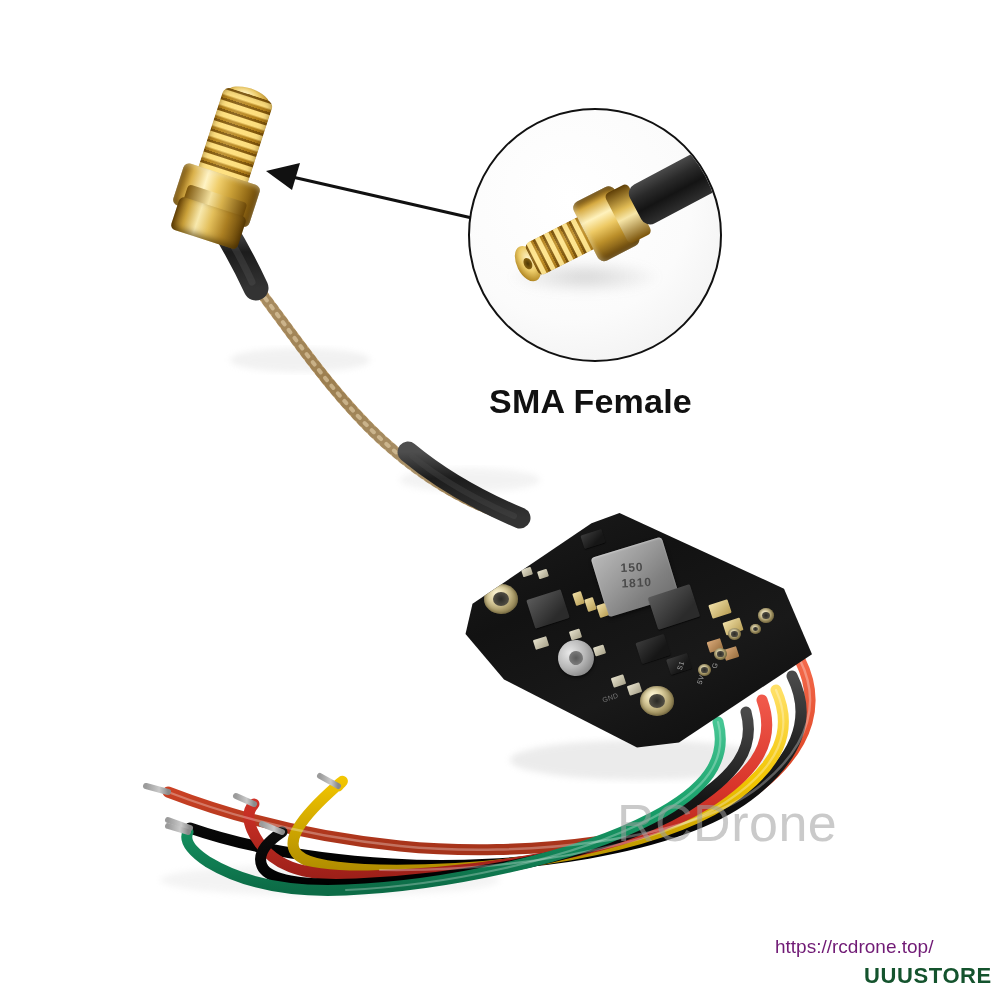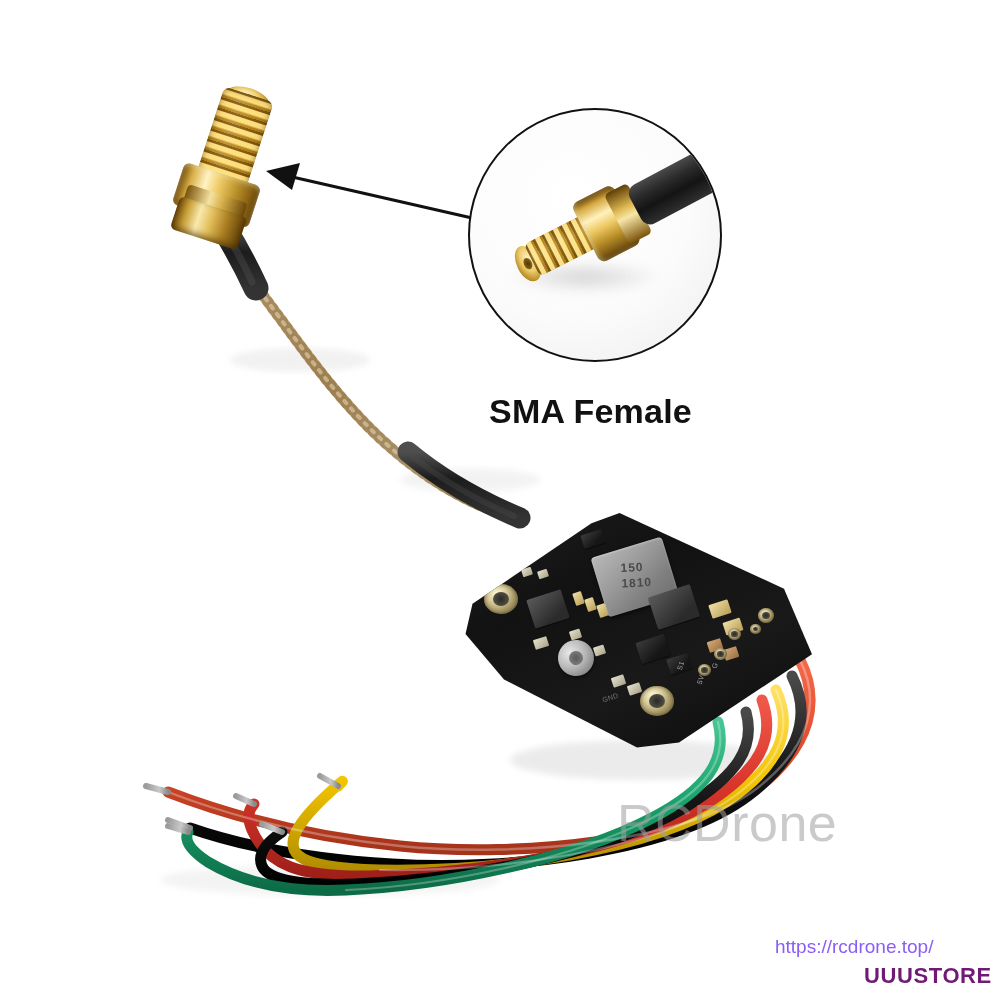--- a/index.html
+++ b/index.html
@@ -66,21 +66,21 @@
      background:linear-gradient(180deg,#5e3e06,#e0bb55 38%,#f7e6a8 55%,#7a5309);}
   .co-shrink{position:absolute;left:126px;top:26px;width:96px;height:44px;border-radius:10px;
      background:linear-gradient(180deg,#4a4a4a 0%,#2a2a2a 30%,#141414 60%,#303030 100%);
      transform:rotate(-1deg);}
   .co-shrink:after{content:"";position:absolute;right:-34px;top:11px;width:44px;height:15px;border-radius:4px;
      background:linear-gradient(180deg,#c8a678,#8a6a3d 60%,#5a451f);}
   .co-shadow{position:absolute;left:40px;top:150px;width:150px;height:34px;border-radius:50%;
      background:radial-gradient(ellipse,rgba(120,120,120,.28),rgba(255,255,255,0) 72%);filter:blur(5px);}
 
   
-  .sma-label{position:absolute;left:489px;top:392px;font-size:34px;font-weight:bold;color:#111;
+  .sma-label{position:absolute;left:489px;top:382px;font-size:34px;font-weight:bold;color:#111;
      letter-spacing:.2px;white-space:nowrap;}
 
   
   .board{position:absolute;left:462px;top:498px;width:350px;height:252px;}
   .board-body{position:absolute;left:0;top:0;width:350px;height:252px;
      background:linear-gradient(155deg,#1e1e1e 0%,#121212 35%,#191919 65%,#0b0b0b 100%);
      clip-path:polygon(3% 42%, 37% 10%, 45% 6%, 92% 36%, 100% 62%, 62% 97%, 50% 99%, 12% 72%, 1% 54%);
      box-shadow:0 10px 22px rgba(0,0,0,.28);}
   .board-edge{position:absolute;left:0;top:0;width:350px;height:252px;
      background:linear-gradient(155deg,#6b6046,#3a3526 60%,#1a180f);
@@ -113,23 +113,23 @@
   .u-fl{position:absolute;left:36px;top:6px;width:44px;height:26px;border-radius:2px;
      background:linear-gradient(160deg,#f5dc8e,#c79e35 45%,#8e6a12 100%);transform:rotate(-26deg);
      box-shadow:0 1px 3px rgba(0,0,0,.5);}
 
   
   .watermark{position:absolute;left:617px;top:793px;font-size:52px;color:#9f9f9f;opacity:.55;
      font-family:"Liberation Sans",sans-serif;font-weight:400;letter-spacing:.5px;
      white-space:nowrap;pointer-events:none;text-align:right;}
 
   
-  .url{position:absolute;left:775px;top:936px;font-size:19px;color:#8b5cf6;
+  .url{position:absolute;left:775px;top:936px;font-size:19px;color:#701a75;
      font-family:"Liberation Sans",sans-serif;white-space:nowrap;}
-  .store{position:absolute;left:864px;top:963px;font-size:22px;color:#701a75;font-weight:bold;
+  .store{position:absolute;left:864px;top:963px;font-size:22px;color:#14532d;font-weight:bold;
      letter-spacing:.6px;font-family:"Liberation Sans",sans-serif;white-space:nowrap;}
 </style>
 </head>
 <body>
 
 <div id="stage">
 
   <svg class="cable-svg" viewBox="0 0 1000 1000">
     <defs>
       <linearGradient id="coaxGrad" x1="0" y1="0" x2="1" y2="1">

